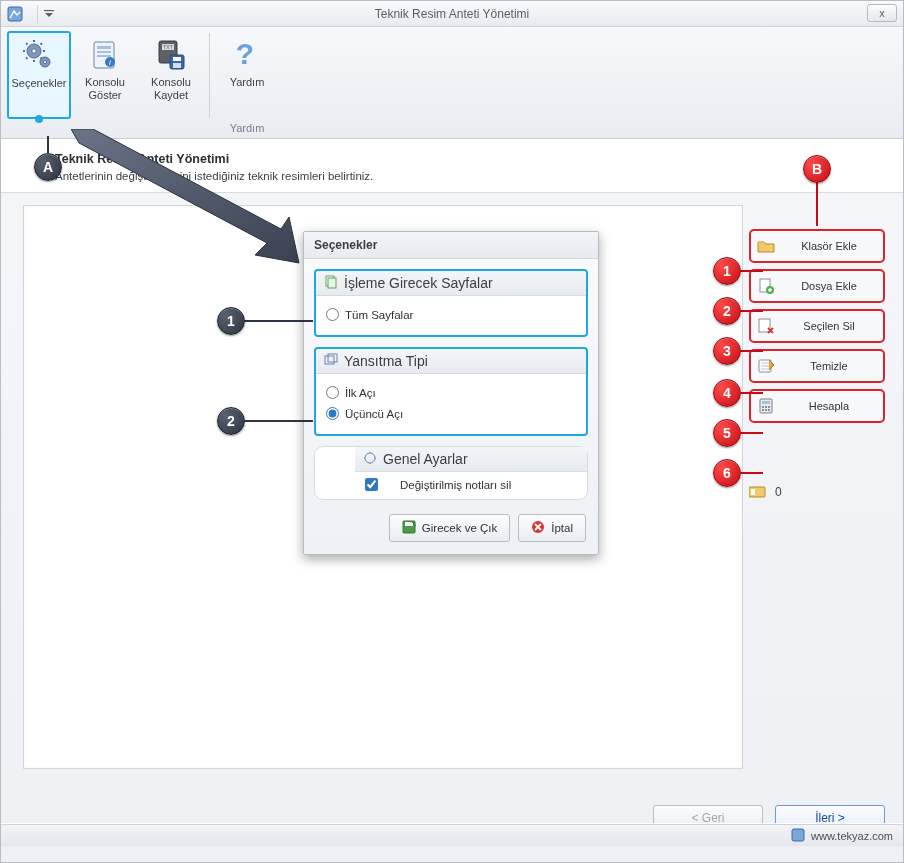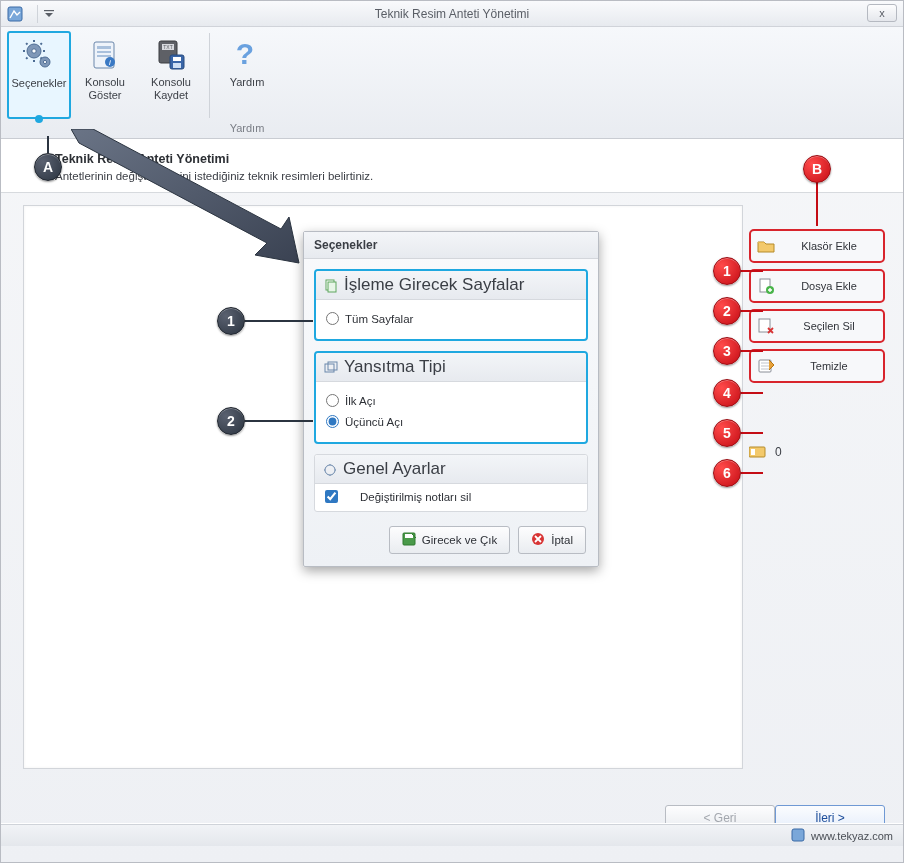--- a/index.html
+++ b/index.html
@@ -37,34 +37,34 @@
   
   .marker{ position:absolute; width:28px; height:28px; border-radius:50%; background:radial-gradient(circle at 30% 30%, #ff4a4a, #c40c14); color:#fff; font-weight:bold; font-size:14px; display:flex; align-items:center; justify-content:center; box-shadow:0 1px 2px rgba(0,0,0,.4), inset 0 1px 0 rgba(255,255,255,.3); border:1px solid #9a0a10; z-index:60;}
   .marker.dark{ background:radial-gradient(circle at 30% 30%, #5a6170, #2b3440); border-color:#1d232c;}
   .marker-line{ position:absolute; background:#c40c14; height:2px; z-index:55;}
   .marker-line.dark{ background:#2b3440;}
   
   .dlg{ position:absolute; left:302px; top:230px; width:296px; background:linear-gradient(#f9fafc,#eef1f5); border:1px solid #b8bcc3; box-shadow:0 4px 12px rgba(0,0,0,.35); border-radius:2px; z-index:30;}
   .dlg .dlgtitle{ font-size:12px; font-weight:bold; color:#3a3e45; padding:6px 10px; background:linear-gradient(#f3f5f8,#e7eaef); border-bottom:1px solid #d3d6db;}
   .dlg .dlgbody{ padding:10px 10px 12px 10px;}
   .optgroup{ border:2.5px solid #1fa8e0; border-radius:4px; padding:0 0 10px 0; margin-bottom:10px; position:relative; background:#fff;}
-  .og-head{ display:flex; align-items:center; gap:6px; background:linear-gradient(#f3f5f8,#e7eaef); border-bottom:1px solid #d6d9de; padding:4px 8px; font-size:17px; color:#3a3e45; border-radius:3px 3px 0 0;}
+  .og-head{ display:flex; align-items:flex-start; gap:6px; background:linear-gradient(#f3f5f8,#e7eaef); border-bottom:1px solid #d6d9de; padding:4px 8px; font-size:14px; color:#3a3e45; border-radius:3px 3px 0 0;}
   .og-head .hicon{width:14px;height:14px;}
   .og-body{ padding:8px 10px 0 10px; font-size:11.5px; color:#2d3036;}
   .radiorow{ display:flex; align-items:center; gap:6px; padding:4px 0;}
   .radiorow input{accent-color:#2f78c2;}
-  .sec2{ border:1px solid #d6d9de; border-radius:3px; background:#fff; margin-bottom:14px;}
+  .sec2{ border:1px solid #d6d9de; border-radius:9px; background:#fff; margin-bottom:14px;padding-left:40px;}
   .sec2-body{ padding:6px 10px 8px 10px; font-size:11.5px; color:#2d3036;}
   .chkrow{ display:flex; align-items:center; gap:22px;}
   .chkrow input{accent-color:#2f78c2;}
   .dlgfoot{ display:flex; justify-content:flex-end; gap:8px; padding:0 2px;}
   .dbtn{ height:28px; padding:0 12px; border:1px solid #b8bcc3; border-radius:3px; background:linear-gradient(#fdfdfe,#e9ecf0); font-size:11.5px; color:#2d3036; display:flex; align-items:center; gap:6px; cursor:pointer;}
   .radiorow .sel{ border:1px dotted #4a8ed6; padding:0 2px;}
   
-  .footer{ position:absolute; left:0; right:0; bottom:22px; height:44px; display:flex; justify-content:flex-end; align-items:center; gap:0; padding:0 18px;}
+  .footer{ position:absolute; left:0; right:0; bottom:22px; height:44px; display:flex; justify-content:flex-end; align-items:center; gap:12px; padding:0 18px;}
   .navbtn{ width:110px; height:26px; border:1px solid #b8bcc3; border-radius:3px; background:linear-gradient(#fdfdfe,#e9ecf0); font-size:12px; display:flex; align-items:center; justify-content:center; cursor:pointer;}
   .navbtn.disabled{ color:#a3a7ae; cursor:default;}
   .navbtn.primary{ border-color:#6f99d4; color:#1b4c9a; background:linear-gradient(#fbfcfe,#e5eefb);}
   .statusbar{ position:absolute; left:0; right:0; bottom:16px; height:22px; background:linear-gradient(#f1f3f6,#e4e7ec); border-top:1px solid #cfd3d9; display:flex; align-items:center; justify-content:flex-end; padding:0 10px; font-size:11px; color:#4a4e55;}
   .statusbar::before{ content:""; position:absolute; left:0; right:0; top:-2px; height:1px; background:#fff;}
   
   .bigarrow{ position:absolute; left:70px; top:128px; width:230px; height:150px; pointer-events:none; z-index:25;}
   
   .markerA{ left:33px; top:152px; position:absolute;}
   .Aline{ position:absolute; left:46px; top:135px; width:2px; height:17px;}
@@ -211,20 +211,35 @@
       <div class="sbtn">
         <span class="sicon">
             <svg viewBox="0 0 18 18">
               <rect x="2" y="3" width="12" height="12" rx="1" fill="#fff" stroke="#8a8e96"></rect>
               <path d="M4 6h8M4 9h8M4 12h8" stroke="#c1c5cc"></path>
               <path d="M12 3l5 5-5 5" fill="#e8a23a" stroke="#b57410"></path>
             </svg>
           </span>
         <span class="slabel">Temizle</span>
       </div>
+      <div class="sbtn">
+        <span class="sicon">
+            <svg viewBox="0 0 18 18">
+              <rect x="3" y="2" width="12" height="14" rx="1" fill="#e8eaf0" stroke="#7a7e86"></rect>
+              <rect x="5" y="4" width="8" height="3" fill="#a9c0dc"></rect>
+              <rect x="5" y="9" width="2" height="2" fill="#8a8e96"></rect>
+              <rect x="8" y="9" width="2" height="2" fill="#8a8e96"></rect>
+              <rect x="11" y="9" width="2" height="2" fill="#8a8e96"></rect>
+              <rect x="5" y="12" width="2" height="2" fill="#8a8e96"></rect>
+              <rect x="8" y="12" width="2" height="2" fill="#8a8e96"></rect>
+              <rect x="11" y="12" width="2" height="2" fill="#8a8e96"></rect>
+            </svg>
+          </span>
+        <span class="slabel">Hesapla</span>
+      </div>
       <div class="countrow">
         <span class="cicon"><svg viewBox="0 0 18 14">
               <rect x="0" y="2" width="16" height="10" rx="1" fill="#f3c96b" stroke="#b58b2a"></rect>
               <rect x="2" y="4" width="4" height="6" fill="#fff"></rect>
             </svg></span>
         <span>0</span>
       </div>
 
       <div class="marker" style="left:54px; top:-50px;">
           <span>B</span>

